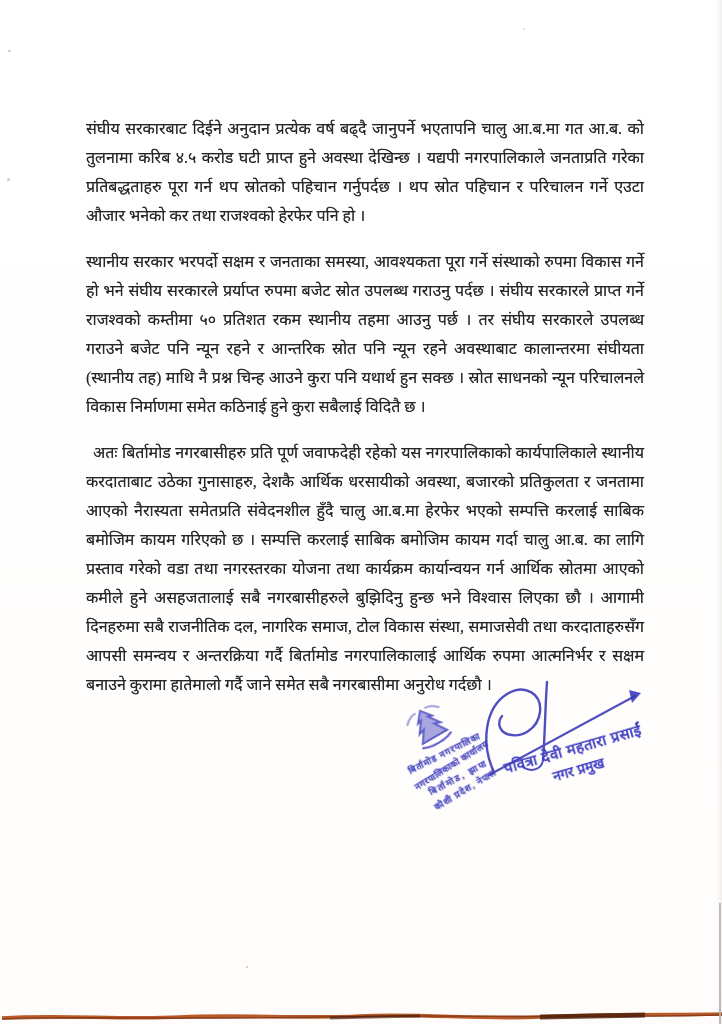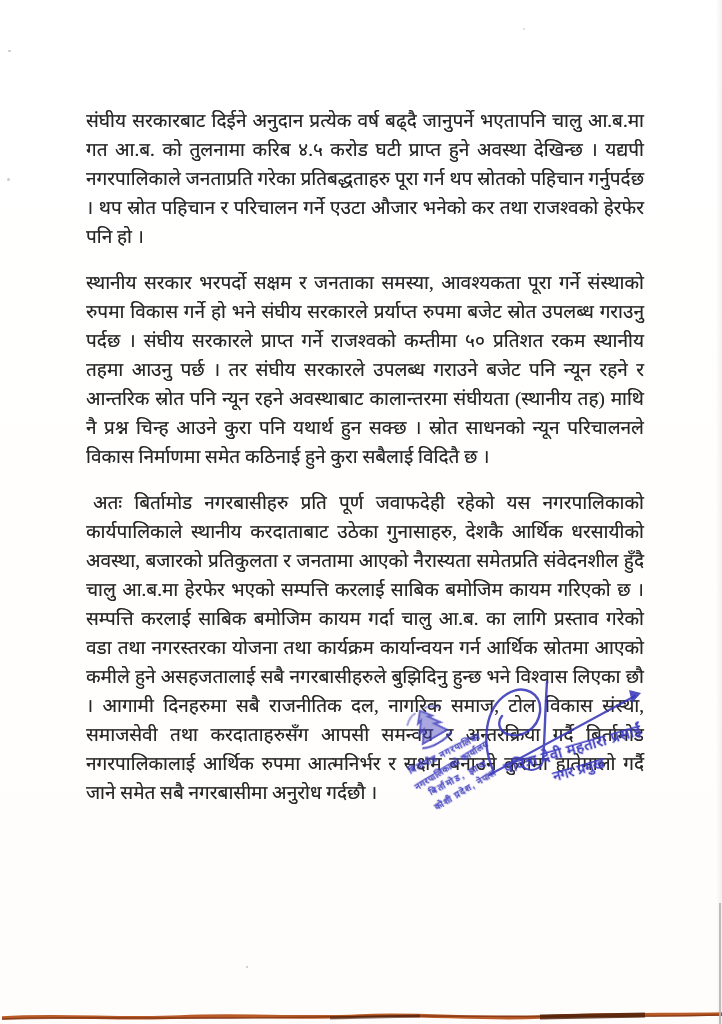--- a/index.html
+++ b/index.html
@@ -9,22 +9,22 @@
     font-family:"Liberation Serif","DejaVu Serif",serif;
   }
   .page{
     position:absolute;inset:0;background:linear-gradient(180deg,#ffffff 0%,#fffefd 60%,#fffdfb 100%);
   }
   .right-edge-shade{
     position:absolute;top:0;right:0;width:6px;height:1024px;
     background:linear-gradient(90deg,rgba(0,0,0,0) 0%,rgba(120,120,120,.10) 100%);
   }
   .text-block{
-    position:absolute;left:86px;top:106px;width:558px;
-    color:#262626;font-size:19px;line-height:29px;text-align:justify;
+    position:absolute;left:86px;top:114px;width:558px;
+    color:#262626;font-size:16px;line-height:29px;text-align:justify;
     text-shadow:0 0 .4px rgba(40,40,40,.55);
   }
   .text-block p{margin:0 0 17px 0;}
   .text-block p.indented{text-indent:7px;}
   
   .stamp{
     position:absolute;left:378px;top:698px;width:150px;height:140px;
     transform:rotate(-30deg);transform-origin:center center;
     color:#4140bd;filter:blur(.35px);opacity:.92;
   }

